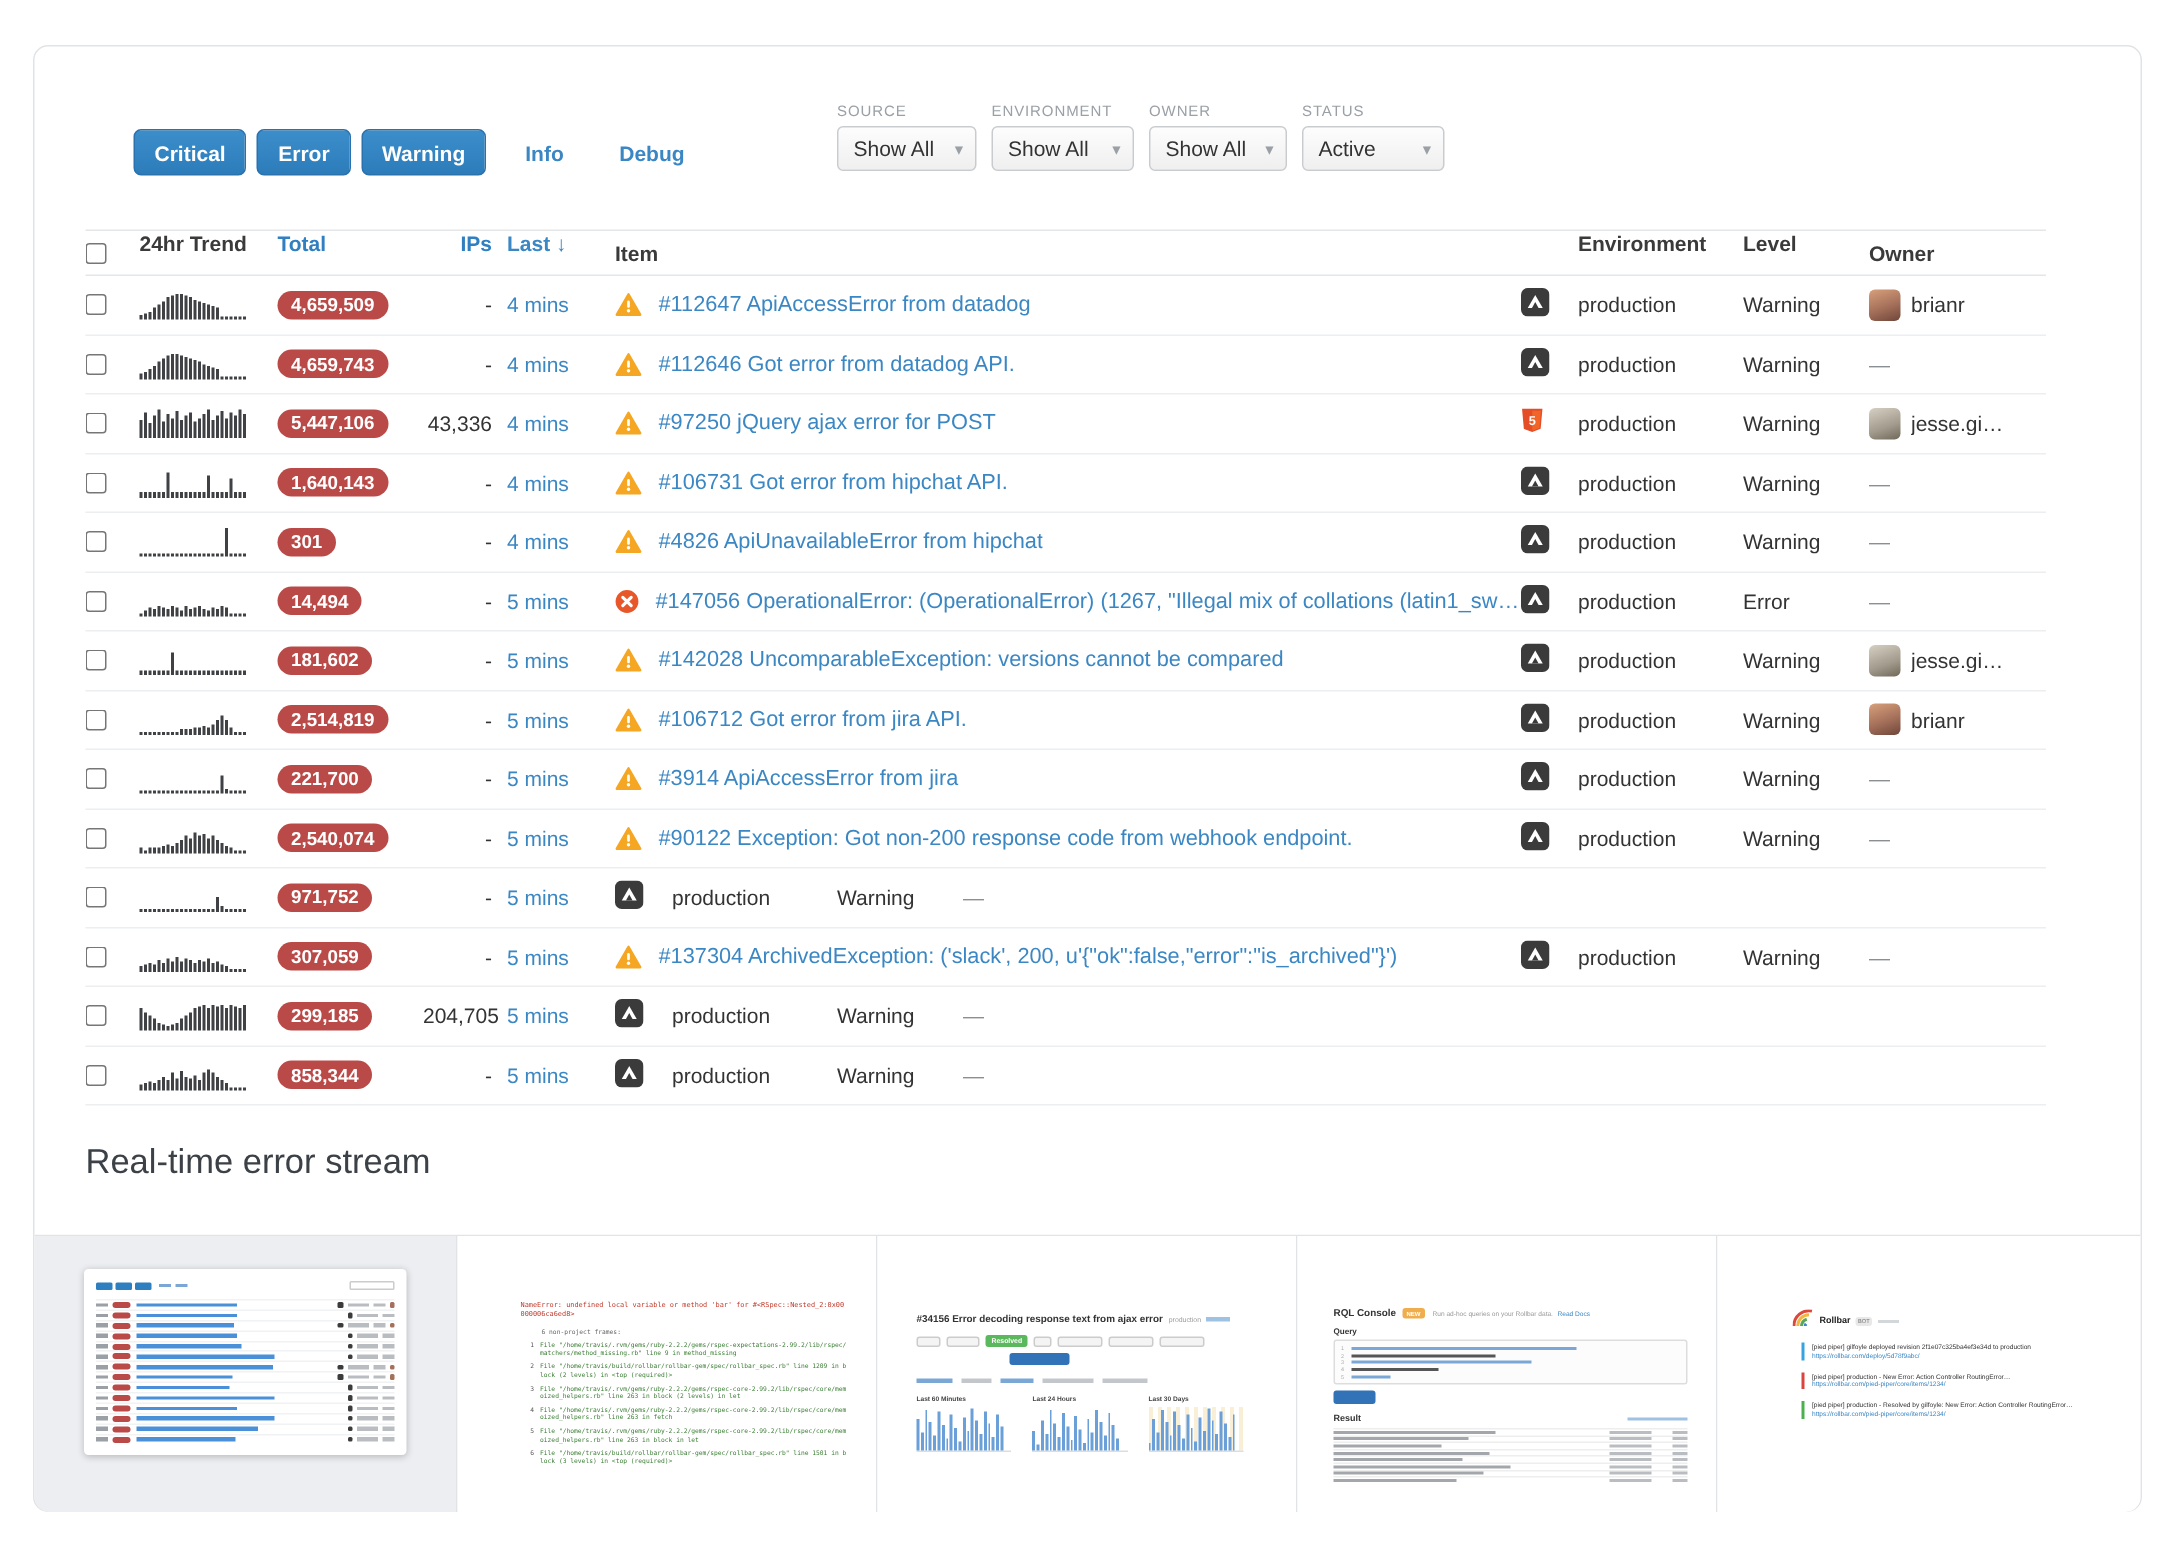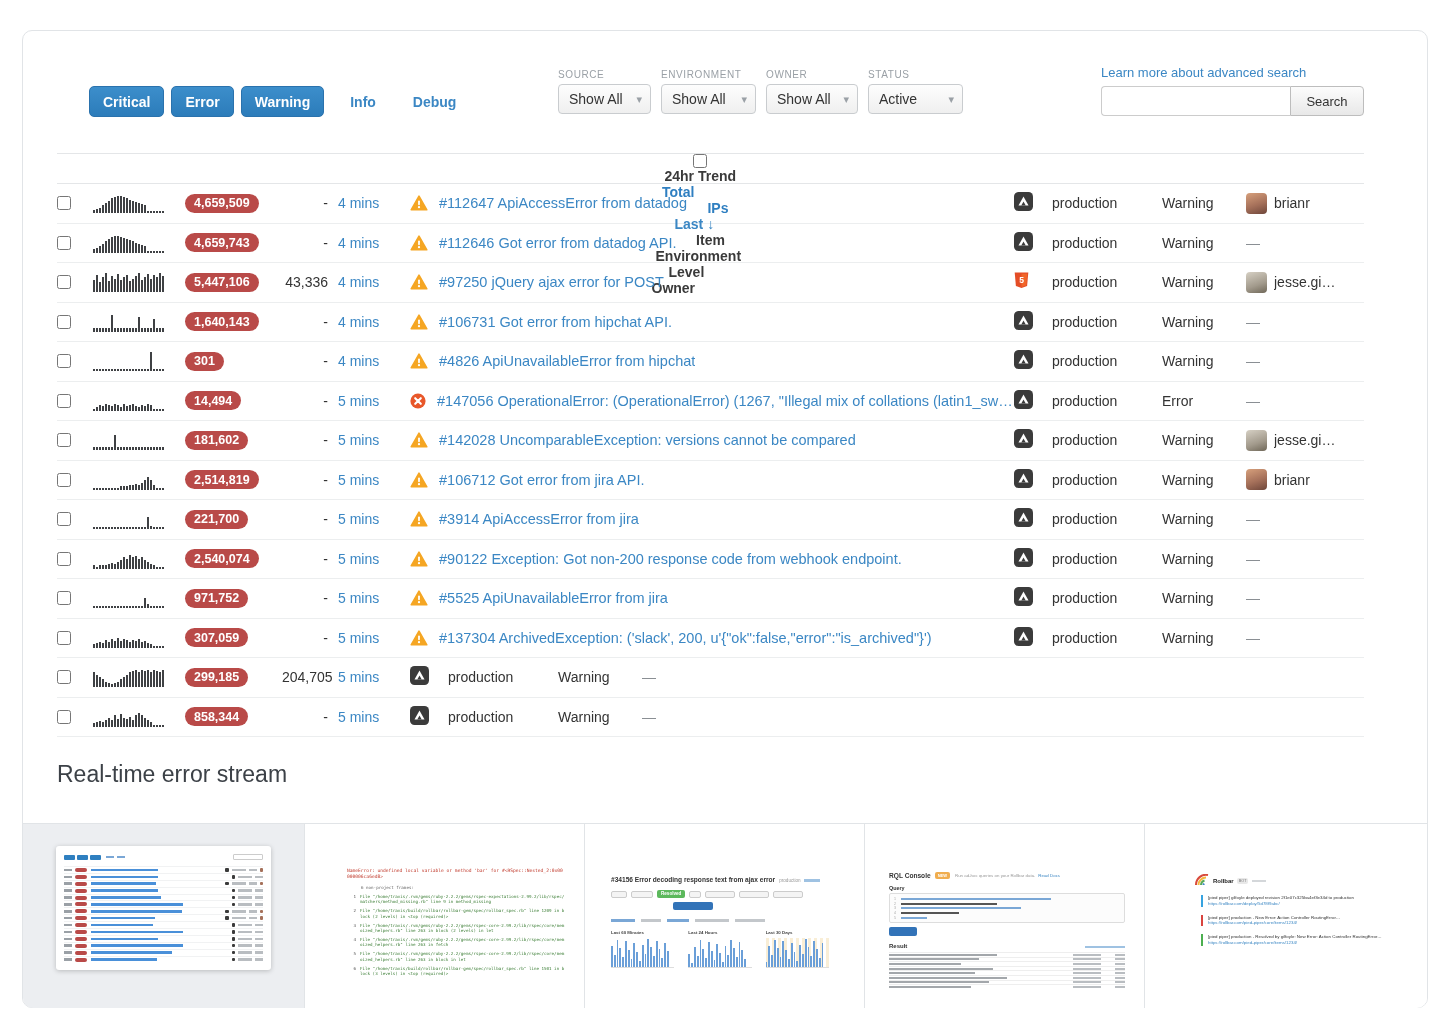--- a/index.html
+++ b/index.html
@@ -28,22 +28,22 @@
   .searchbox { position:absolute; left:1078px; top:32px; width:263px; }
   .adv-link { font-size:13px; color:#3b87c4; text-decoration:none; cursor:pointer; display:inline-block; margin-bottom:6px; }
   .sb-row { display:flex; }
   .sb-input { width:189px; height:30px; border:1px solid #ccc; border-right:none; border-radius:4px 0 0 4px;
               padding:0 8px; font-size:13px; outline:none; }
   .sb-btn { width:74px; height:30px; border:1px solid #bdbdbd; border-radius:0 4px 4px 0;
             background:linear-gradient(#fcfcfc,#e8e8e8); font-size:13px; color:#333; cursor:pointer; font-family:inherit; }
 
   
   .etable { position:absolute; left:34px; top:122px; width:1307px; }
-  .thead { display:flex; align-items:center; height:31px; border-top:1px solid #e4e6e8; border-bottom:1px solid #e4e6e8;
-           font-size:14px; font-weight:bold; color:#3a3a3a;flex-direction:column; }
+  .thead { display:flex; height:31px; border-top:1px solid #e4e6e8; border-bottom:1px solid #e4e6e8;
+           font-size:14px; font-weight:bold; color:#3a3a3a; }
   .thead a { color:#2f7fc1; text-decoration:none; cursor:pointer; }
   .trow { display:flex; align-items:center; height:39.5px; border-bottom:1px solid #eceeef; font-size:14px; color:#333; }
   .c-check { width:36px; display:flex; align-items:center; }
   .c-check input { width:14px; height:14px; cursor:pointer; }
   .c-trend { width:92px; }
   .c-total { width:97px; }
   .c-ips   { width:56px; text-align:right; padding-right:10px; color:#333; }
   .c-last  { width:72px; }
   .c-last a { color:#3b87c4; text-decoration:none; cursor:pointer; }
   .c-item  { flex:1; min-width:0; display:flex; align-items:center; }
@@ -193,27 +193,20 @@
         </div>
         <div class="dd-wrap" data-interactable="false">
           <div class="dd-label" data-interactable="false">STATUS</div>
           <div class="dd-box" data-interactable="true" style="width: 95px;">
             <span class="dd-value" data-interactable="false">Active</span>
             <span class="dd-caret" data-interactable="false">▾</span>
           </div>
         </div>
       </div>
 
-    <div class="searchbox" data-interactable="false">
-      <a class="adv-link" data-interactable="true">Learn more about advanced search</a>
-      <div class="sb-row">
-        <input class="sb-input" data-interactable="true" placeholder="" style="">
-        <button class="sb-btn" data-interactable="true">Search</button>
-      </div>
-    </div>
   </div>
 
   <div class="etable" data-interactable="false">
     <div class="thead" data-interactable="false">
       <div class="c-check">
           <input type="checkbox" data-interactable="true" style="">
         </div>
       <div class="c-trend" data-interactable="false">24hr Trend</div>
       <div class="c-total"><a data-interactable="true">Total</a></div>
       <div class="c-ips"><a data-interactable="true">IPs</a></div>
@@ -836,30 +829,20 @@
               <div class="sbar" data-interactable="false" style="height: 2.15px;"></div>
               <div class="sbar" data-interactable="false" style="height: 2.15px;"></div>
               <div class="sbar" data-interactable="false" style="height: 2.15px;"></div>
               <div class="sbar" data-interactable="false" style="height: 2.15px;"></div>
               <div class="sbar" data-interactable="false" style="height: 2.15px;"></div>
             </div>
           </div>
           <div class="c-total" data-interactable="false"><span class="badge" data-interactable="false">971,752</span></div>
           <div class="c-ips" data-interactable="false">-</div>
           <div class="c-last" data-interactable="false"><a data-interactable="true">5 mins</a></div>
-          <div class="c-item" data-interactable="false">
-            <span class="sev" data-interactable="false">
-              <svg width="18" height="16" viewBox="0 0 18 16">
-                <path d="M9 1.2 L16.8 14.8 H1.2 Z" fill="#f5a623" stroke="#f5a623" stroke-width="1.6" stroke-linejoin="round"></path>
-                <rect x="8.1" y="5.4" width="1.8" height="4.8" rx="0.9" fill="#fff"></rect>
-                <circle cx="9" cy="12.2" r="1.15" fill="#fff"></circle>
-              </svg>
-            </span>
-            <a data-interactable="true">#5525 ApiUnavailableError from jira</a>
-          </div>
           <div class="c-plat" data-interactable="false">
             <span data-interactable="false"><svg width="19" height="19" viewBox="0 0 19 19">
                 <rect width="19" height="19" rx="4.5" fill="#3b3b3b"></rect>
                 <path d="M9.5 4.6 L14.5 13.4 H4.5 Z" fill="#fff"></path>
                 <path d="M9.5 9.4 L11.7 13.4 H7.3 Z" fill="#3b3b3b"></path>
               </svg></span>
           </div>
           <div class="c-env" data-interactable="false">production</div>
           <div class="c-level" data-interactable="false">Warning</div>
           <div class="c-owner" data-interactable="false">

